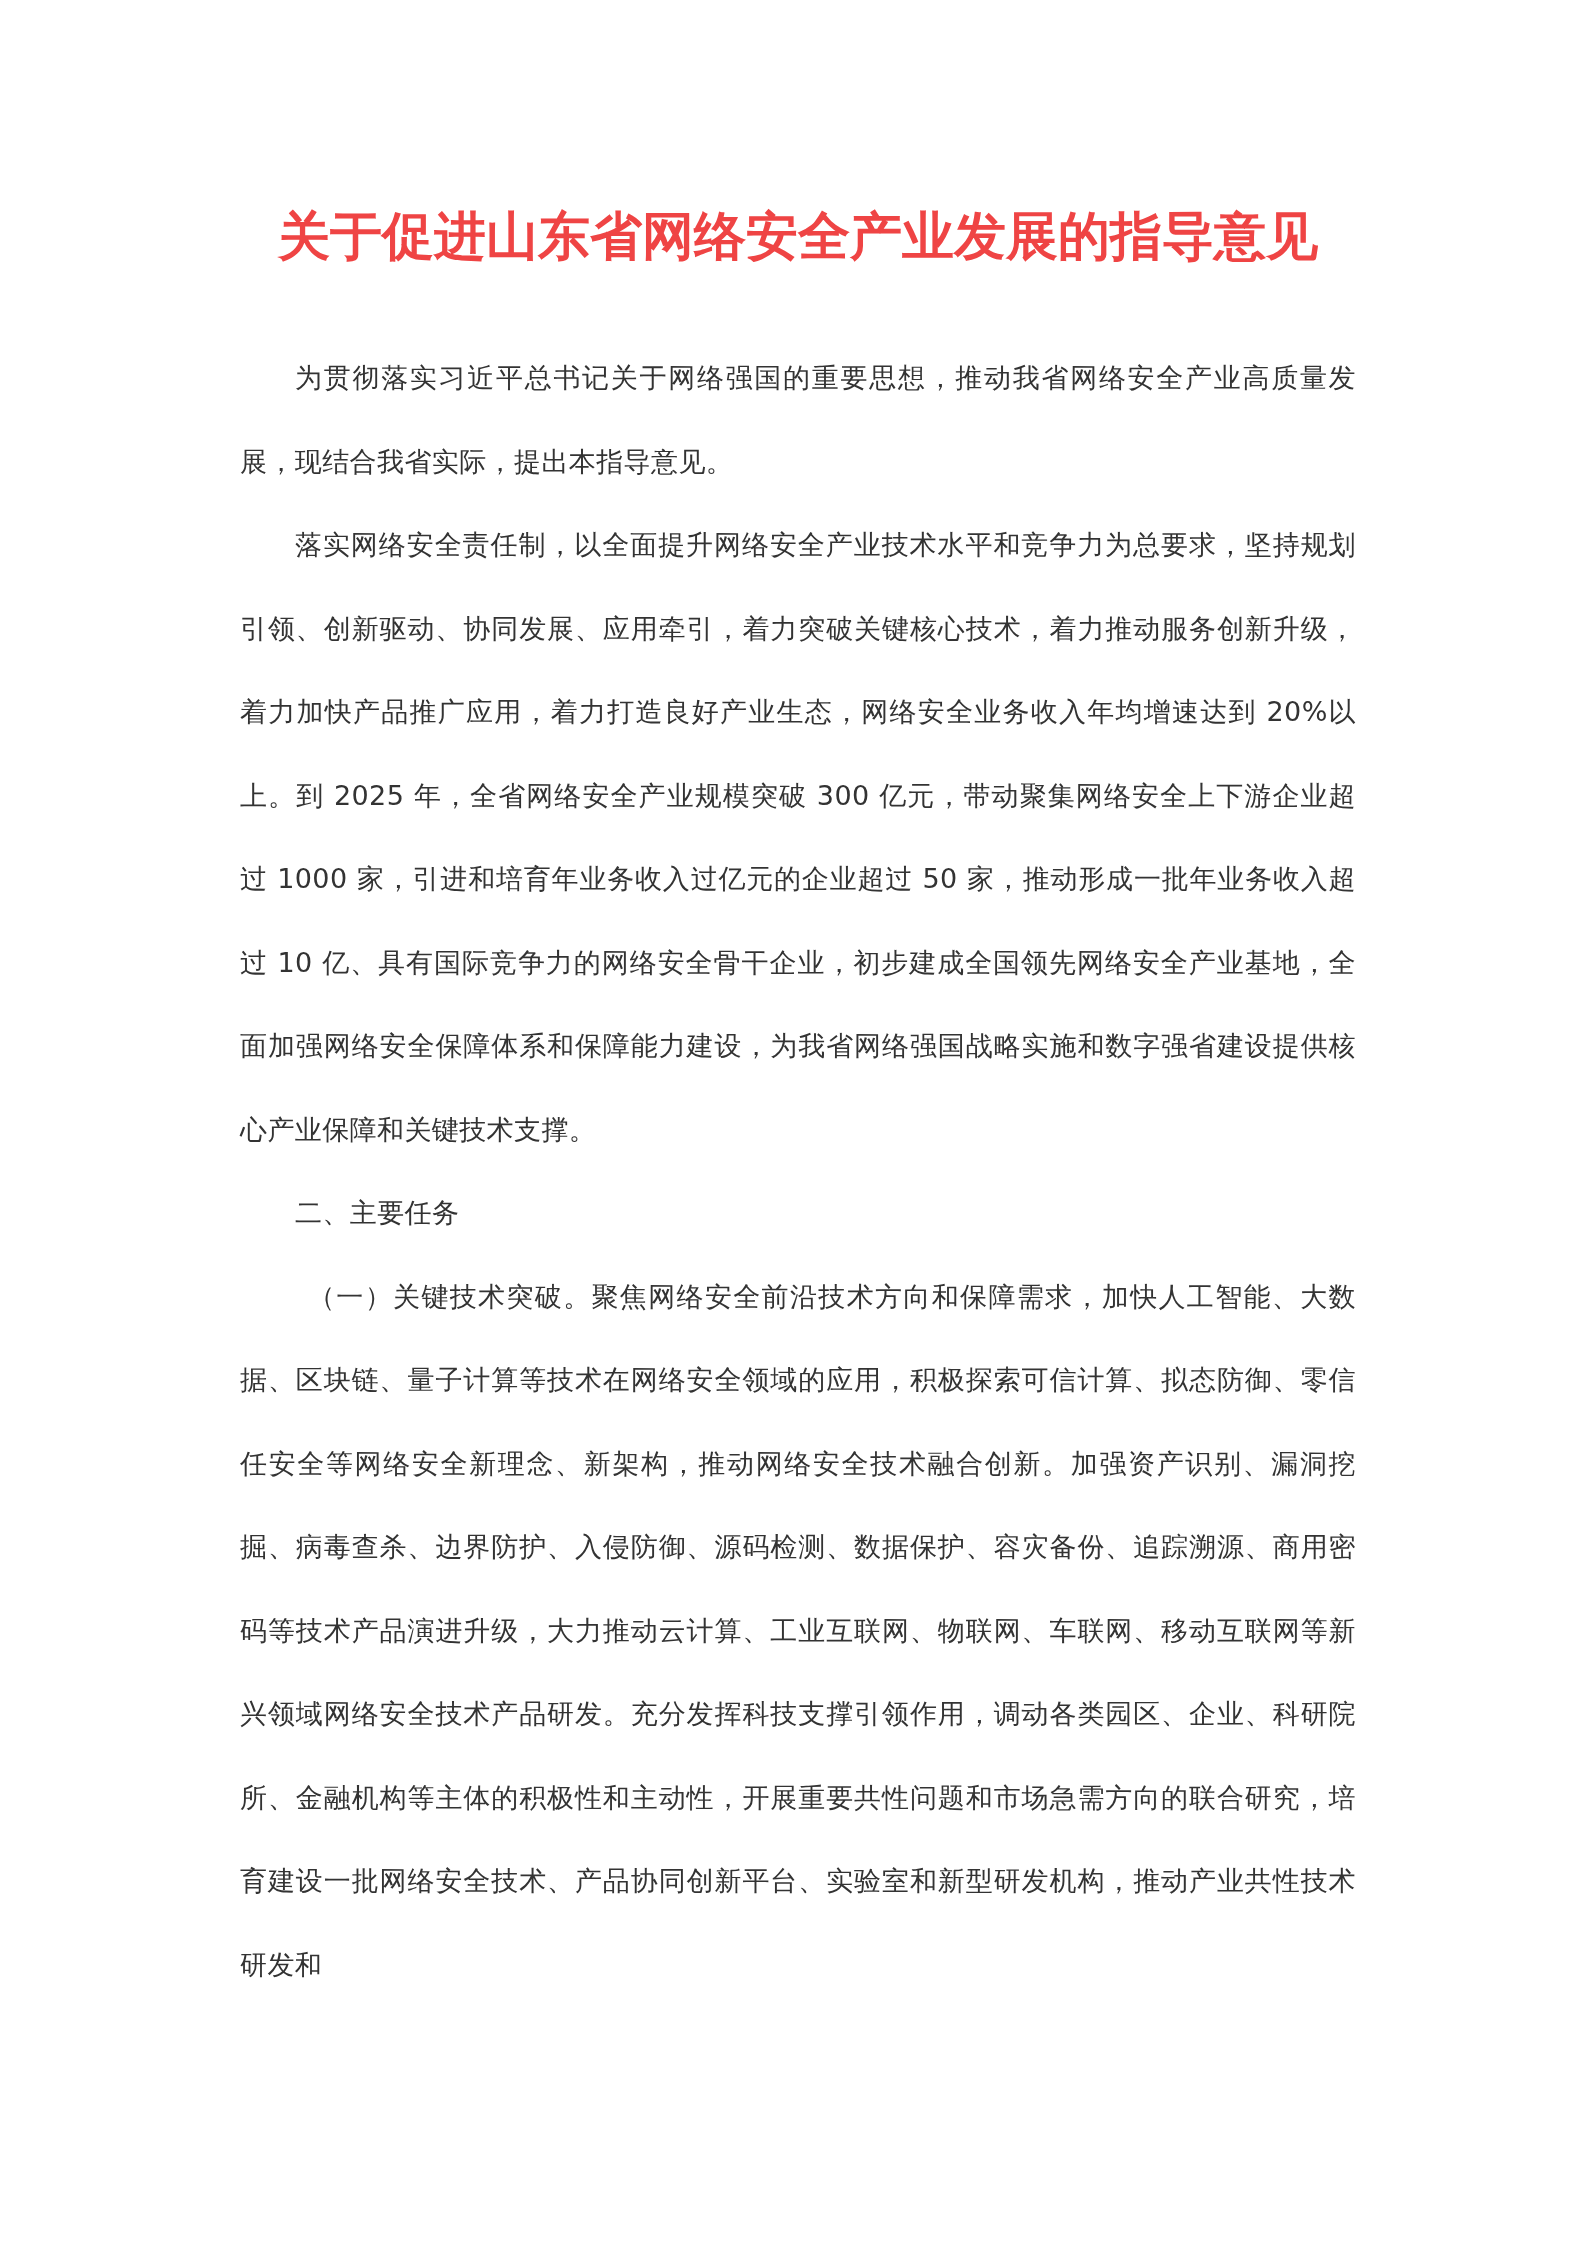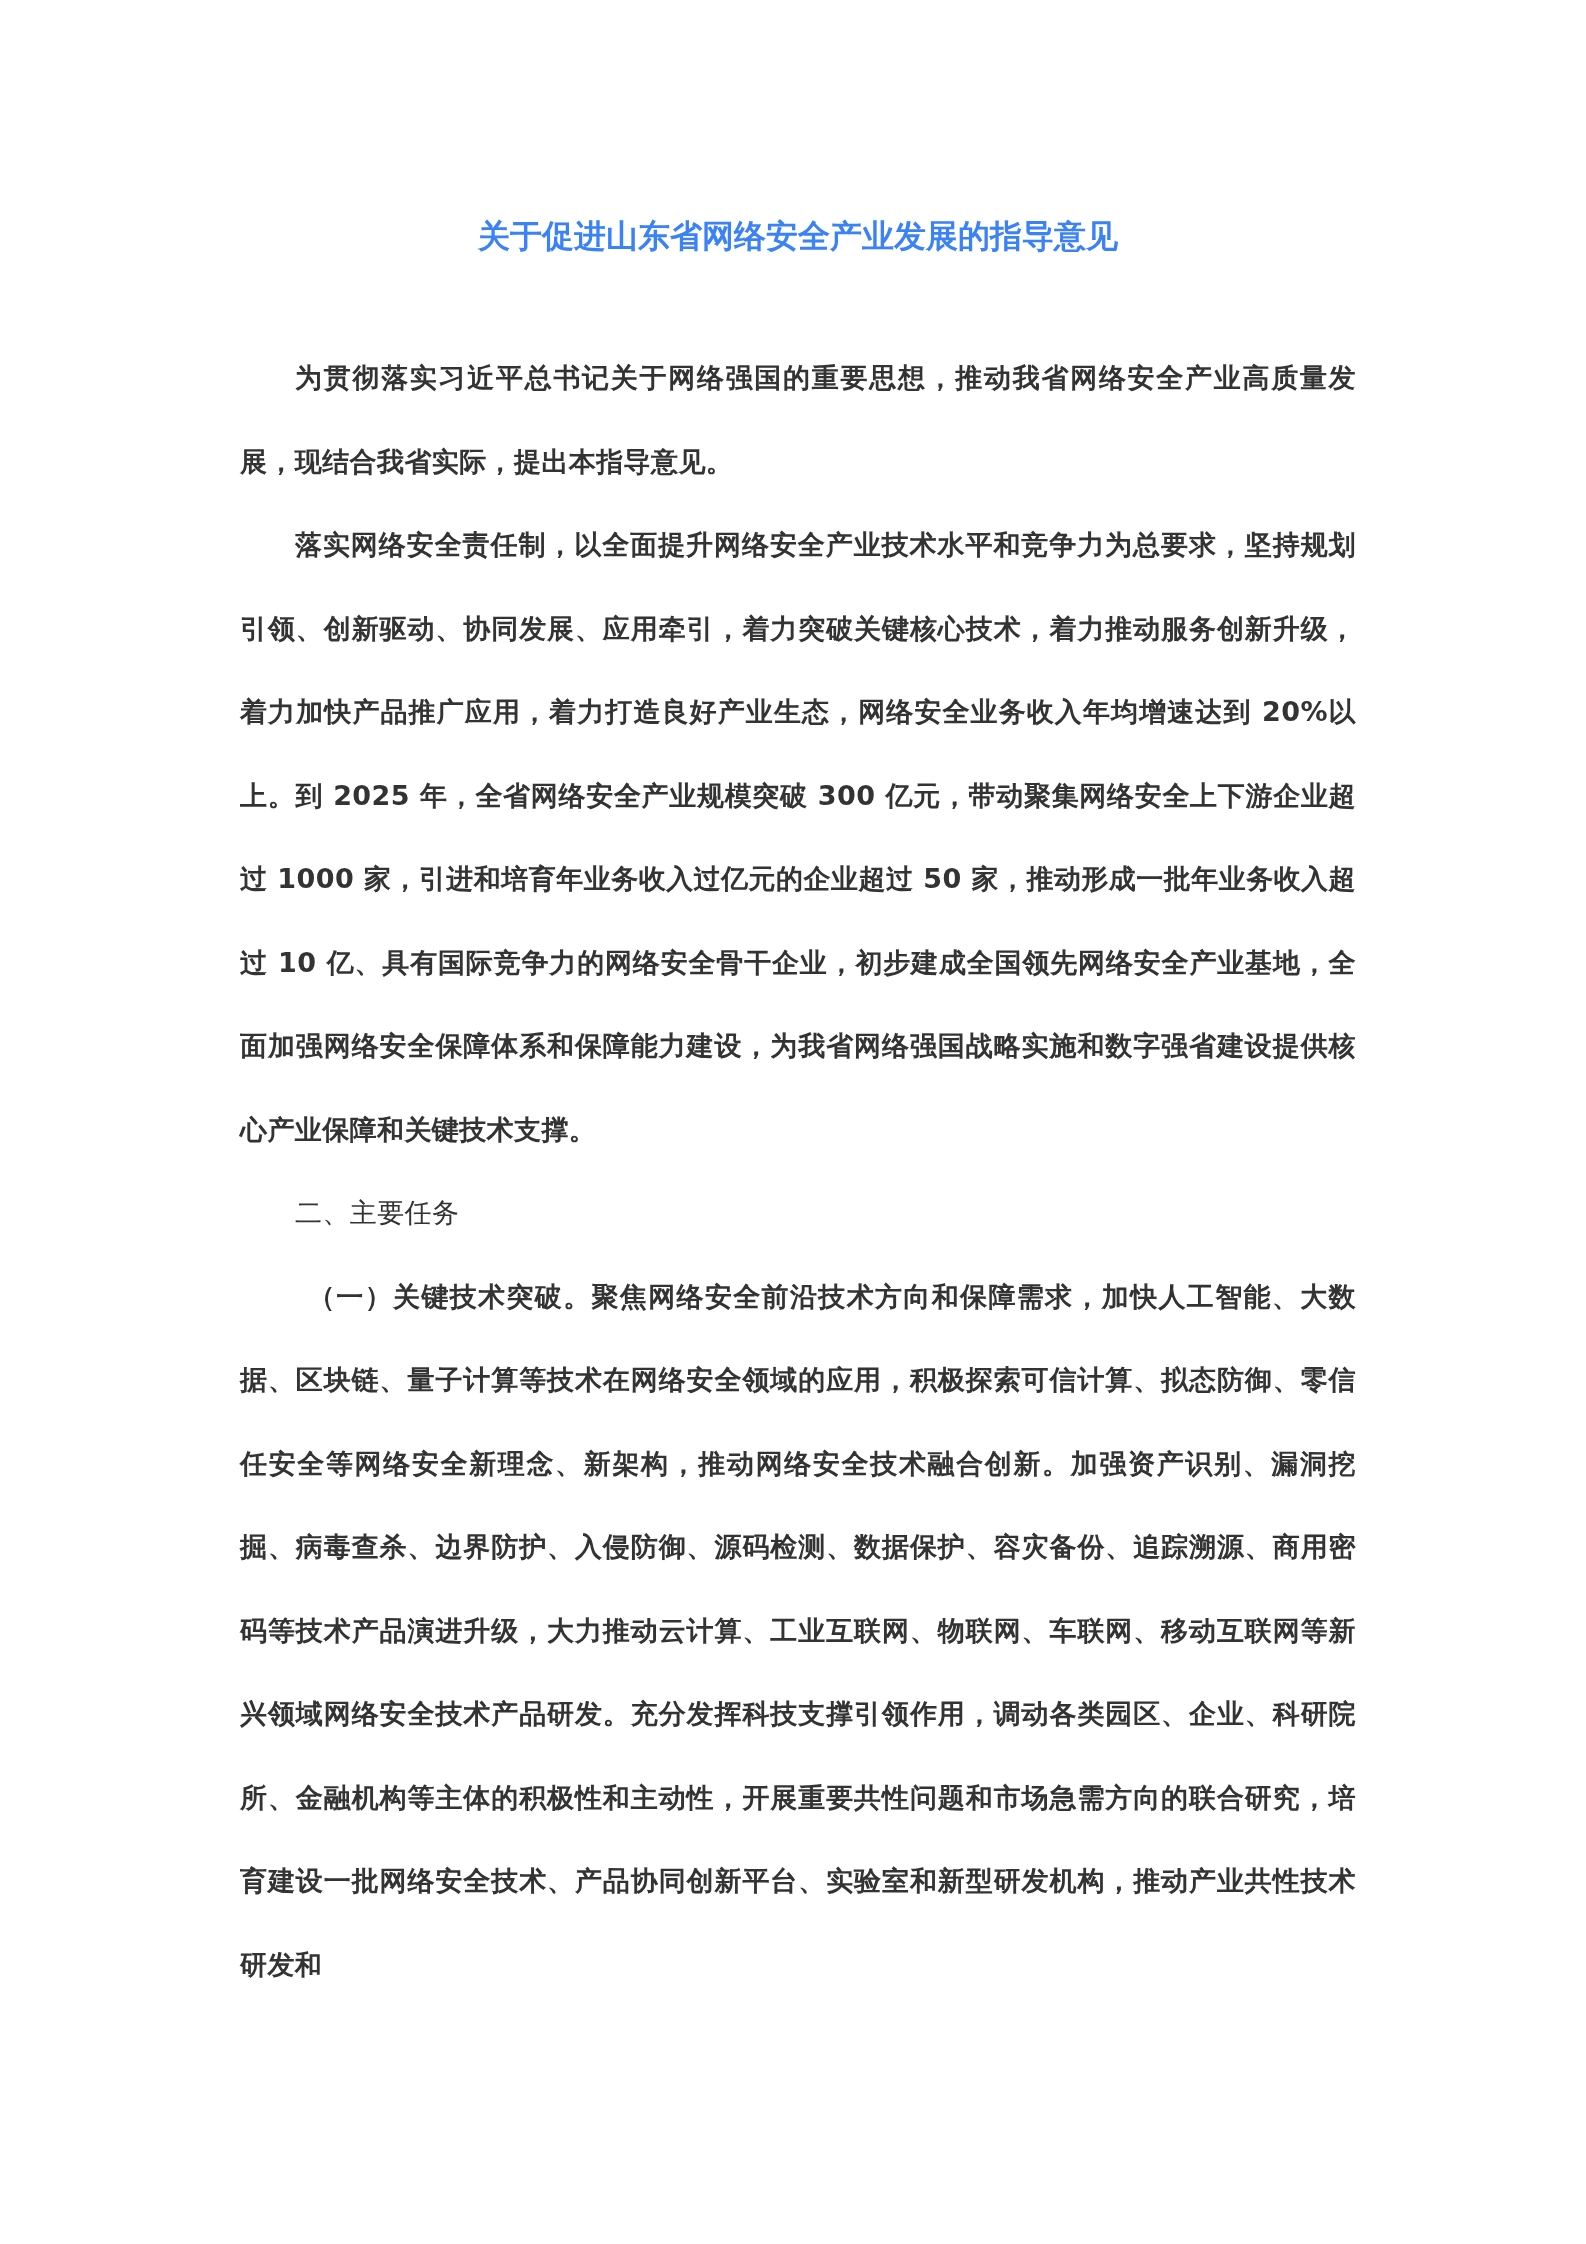--- a/index.html
+++ b/index.html
@@ -20,43 +20,42 @@
       width: 1116px;
       color: #333333;
       font-family: "DejaVu Sans", "Liberation Sans", sans-serif;
     }
     .title {
       position: absolute;
       top: 208px;
       left: 0;
       width: 1116px;
       text-align: center;
-      font-size: 32px;
+      font-size: 52px;
       font-weight: bold;
       line-height: 56px;
       letter-spacing: 0px;
-      color: #3b82f6;
+      color: #ef4444;
       margin: 0;
     }
     .body-text {
       position: absolute;
       top: 336px;
       left: 0;
       width: 1116px;
     }
     .para {
       margin: 0;
       font-size: 27px;
       line-height: 83.5px;
       text-indent: 55px;
       text-align: justify;
       text-align-last: left;
       word-break: break-all;
       letter-spacing: 0.4px;
-      font-weight: bold;
     }
     .heading {
       margin: 0;
       font-size: 27px;
       line-height: 83.5px;
       text-indent: 55px;
       letter-spacing: 0.4px;
     }
     .sub-para {
       text-indent: 68px;

